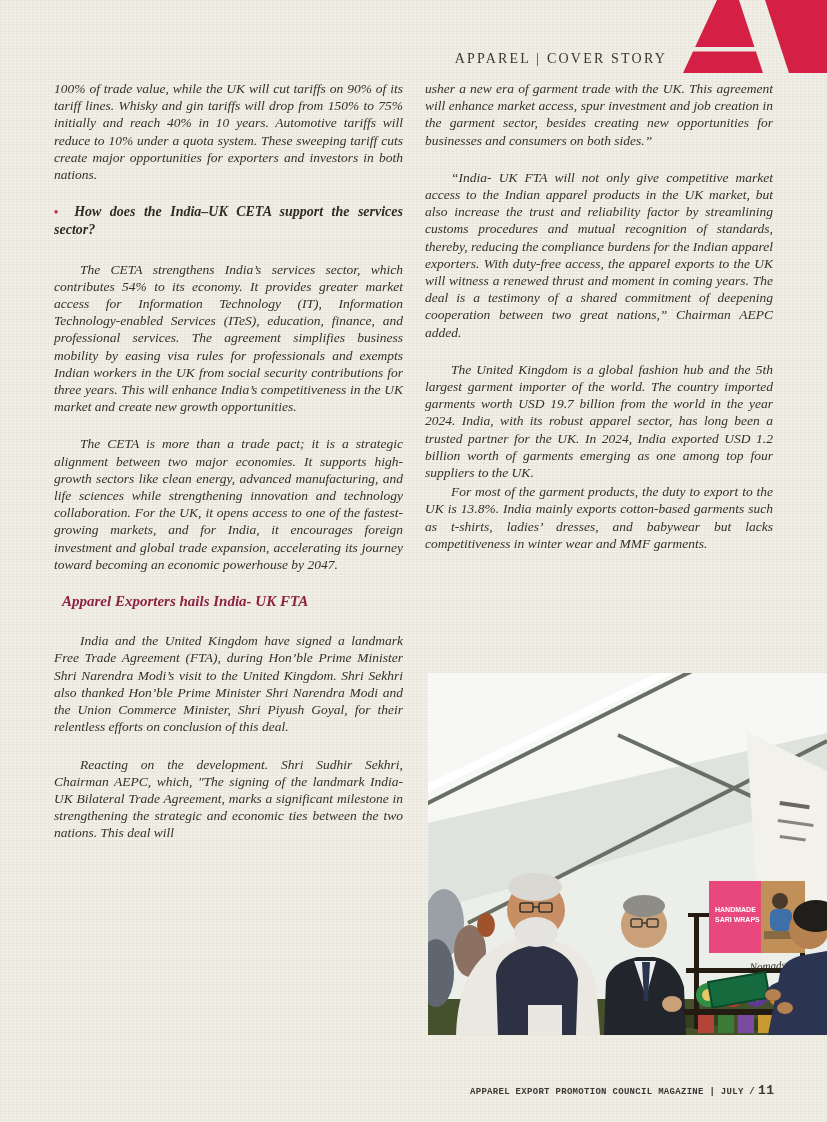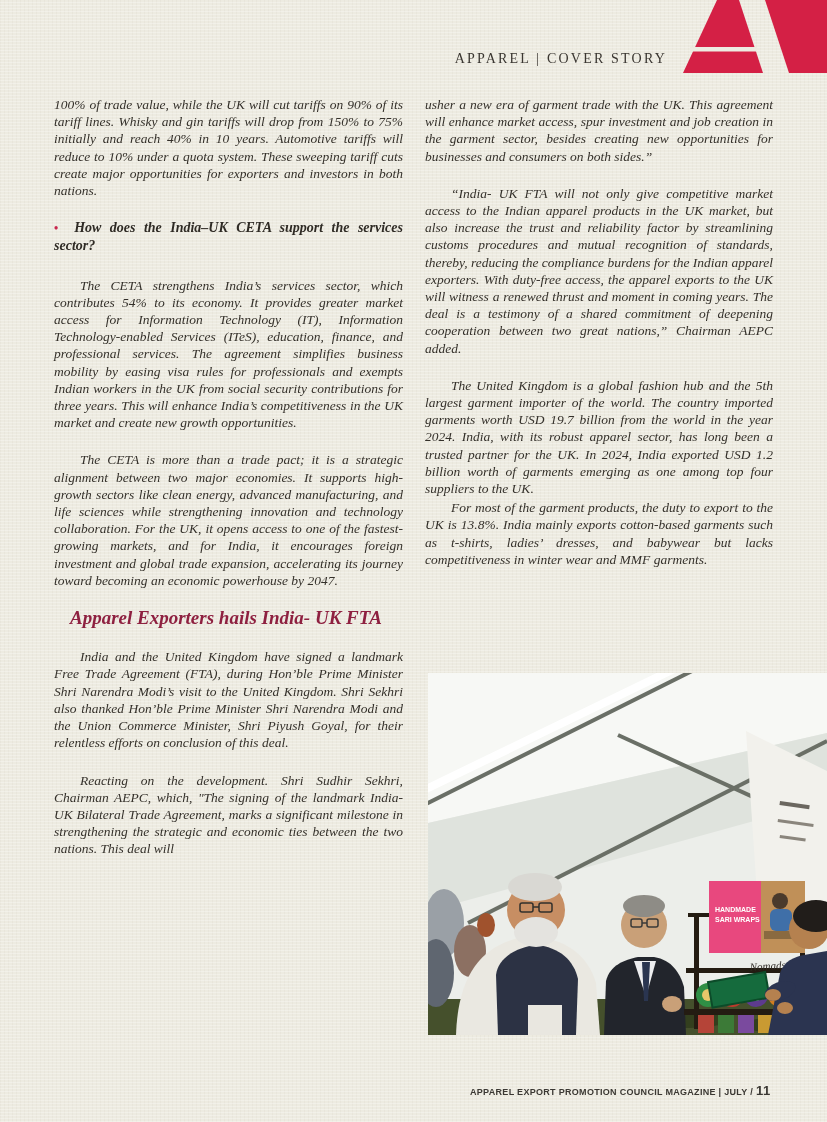--- a/index.html
+++ b/index.html
@@ -10,42 +10,42 @@
       repeating-linear-gradient(0deg, rgba(255,255,255,.28) 0 1px, rgba(0,0,0,0) 1px 3px),
       repeating-linear-gradient(90deg, rgba(205,198,182,.14) 0 1px, rgba(0,0,0,0) 1px 4px);
     font-family:"Liberation Serif", serif;
   }
   .kicker {
     position:absolute; top:51px; right:160px;
     font-size:14px; letter-spacing:2.2px; color:#3a3631; white-space:nowrap;
   }
   .logo { position:absolute; top:0; right:0; display:block; }
   .col {
-    position:absolute; top:96px; font-style:italic;
+    position:absolute; top:80px; font-style:italic;
     font-size:13.5px; line-height:17.2px; color:#34302a;
     text-align:justify;
   }
   .col-left  { left:54px;  width:349px; }
   .col-right { left:425px; width:348px; }
   .para { margin:0 0 20px 0; text-indent:26px; }
   .first-para { text-indent:0; }
   .tight { margin-bottom:2px;margin-top:18px; }
   .qhead {
     font-weight:bold; font-size:14px; color:#2f2b25;
     margin:9px 0 22px 0; text-align:justify;font-family:Liberation Serif, serif;
   }
   .qhead .bullet { color:#c8274d; font-style:normal; font-size:12px; margin-right:16px; }
   .subhead {
-    font-weight:bold; font-size:19px; color:#8e2040;
-    margin:4px 0 22px 16px;
+    font-weight:bold; font-size:15px; color:#8e2040;
+    margin:4px 0 22px 8px;
   }
   .photo-wrap { position:absolute; left:428px; top:673px; width:399px; height:362px; }
   .footer {
     position:absolute; top:1083px; left:470px; white-space:nowrap;
-    font-family:Liberation Sans, sans-serif; font-weight:bold;
+    font-family:Liberation Mono, monospace; font-weight:bold;
     font-size:9px; letter-spacing:.3px; color:#3b3833;
   }
   .footer .pg { font-size:13px; margin-left:3px; }
 </style>
 </head>
 <body>
 
 <div class="page">
 
   <div class="kicker">APPAREL | COVER STORY</div>

